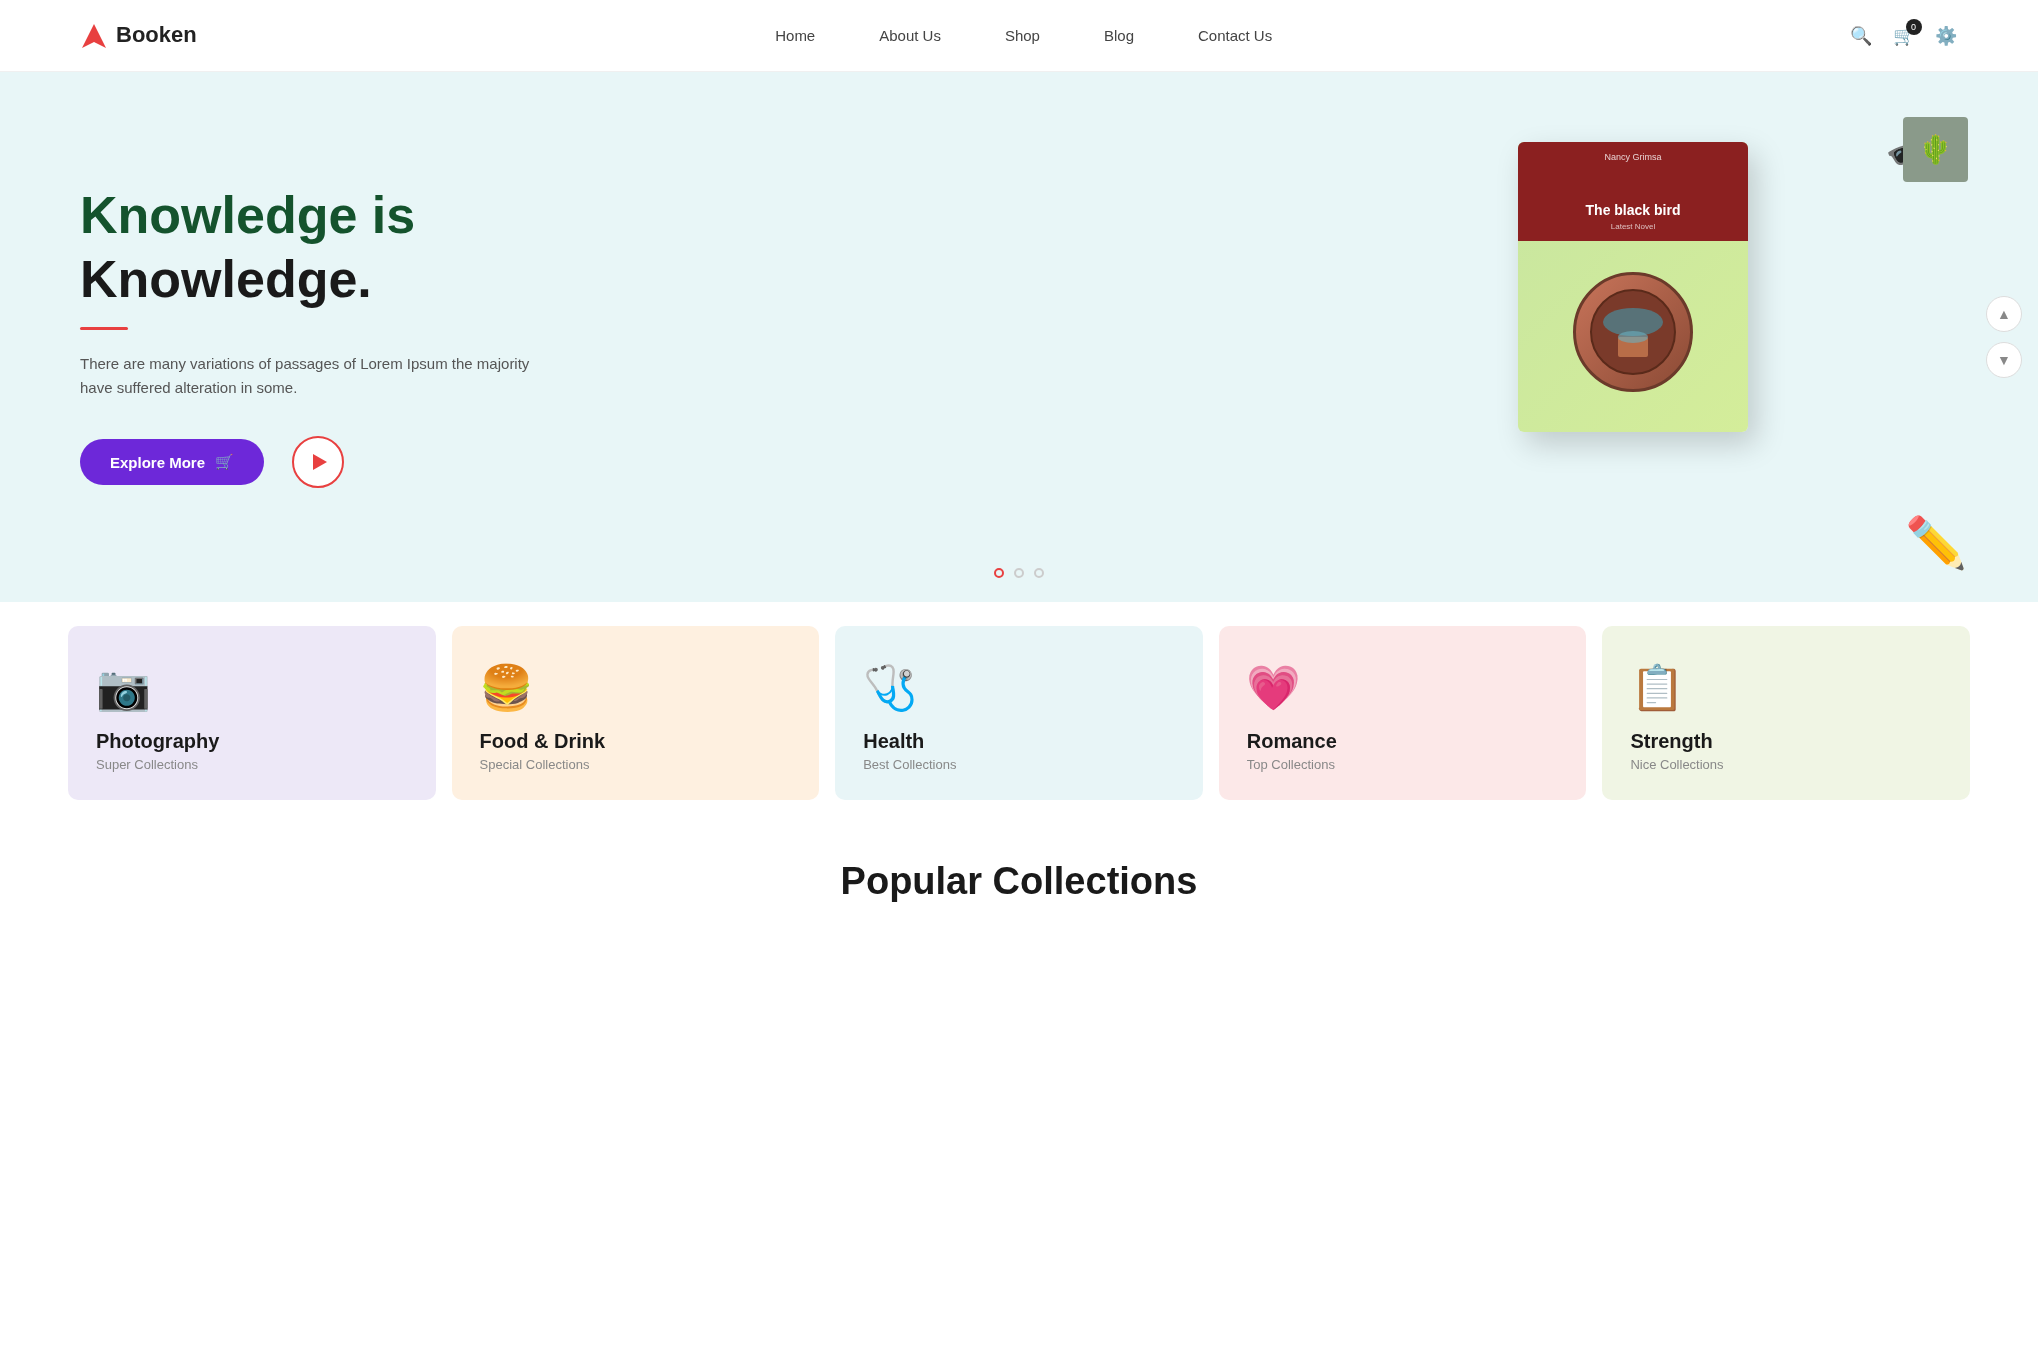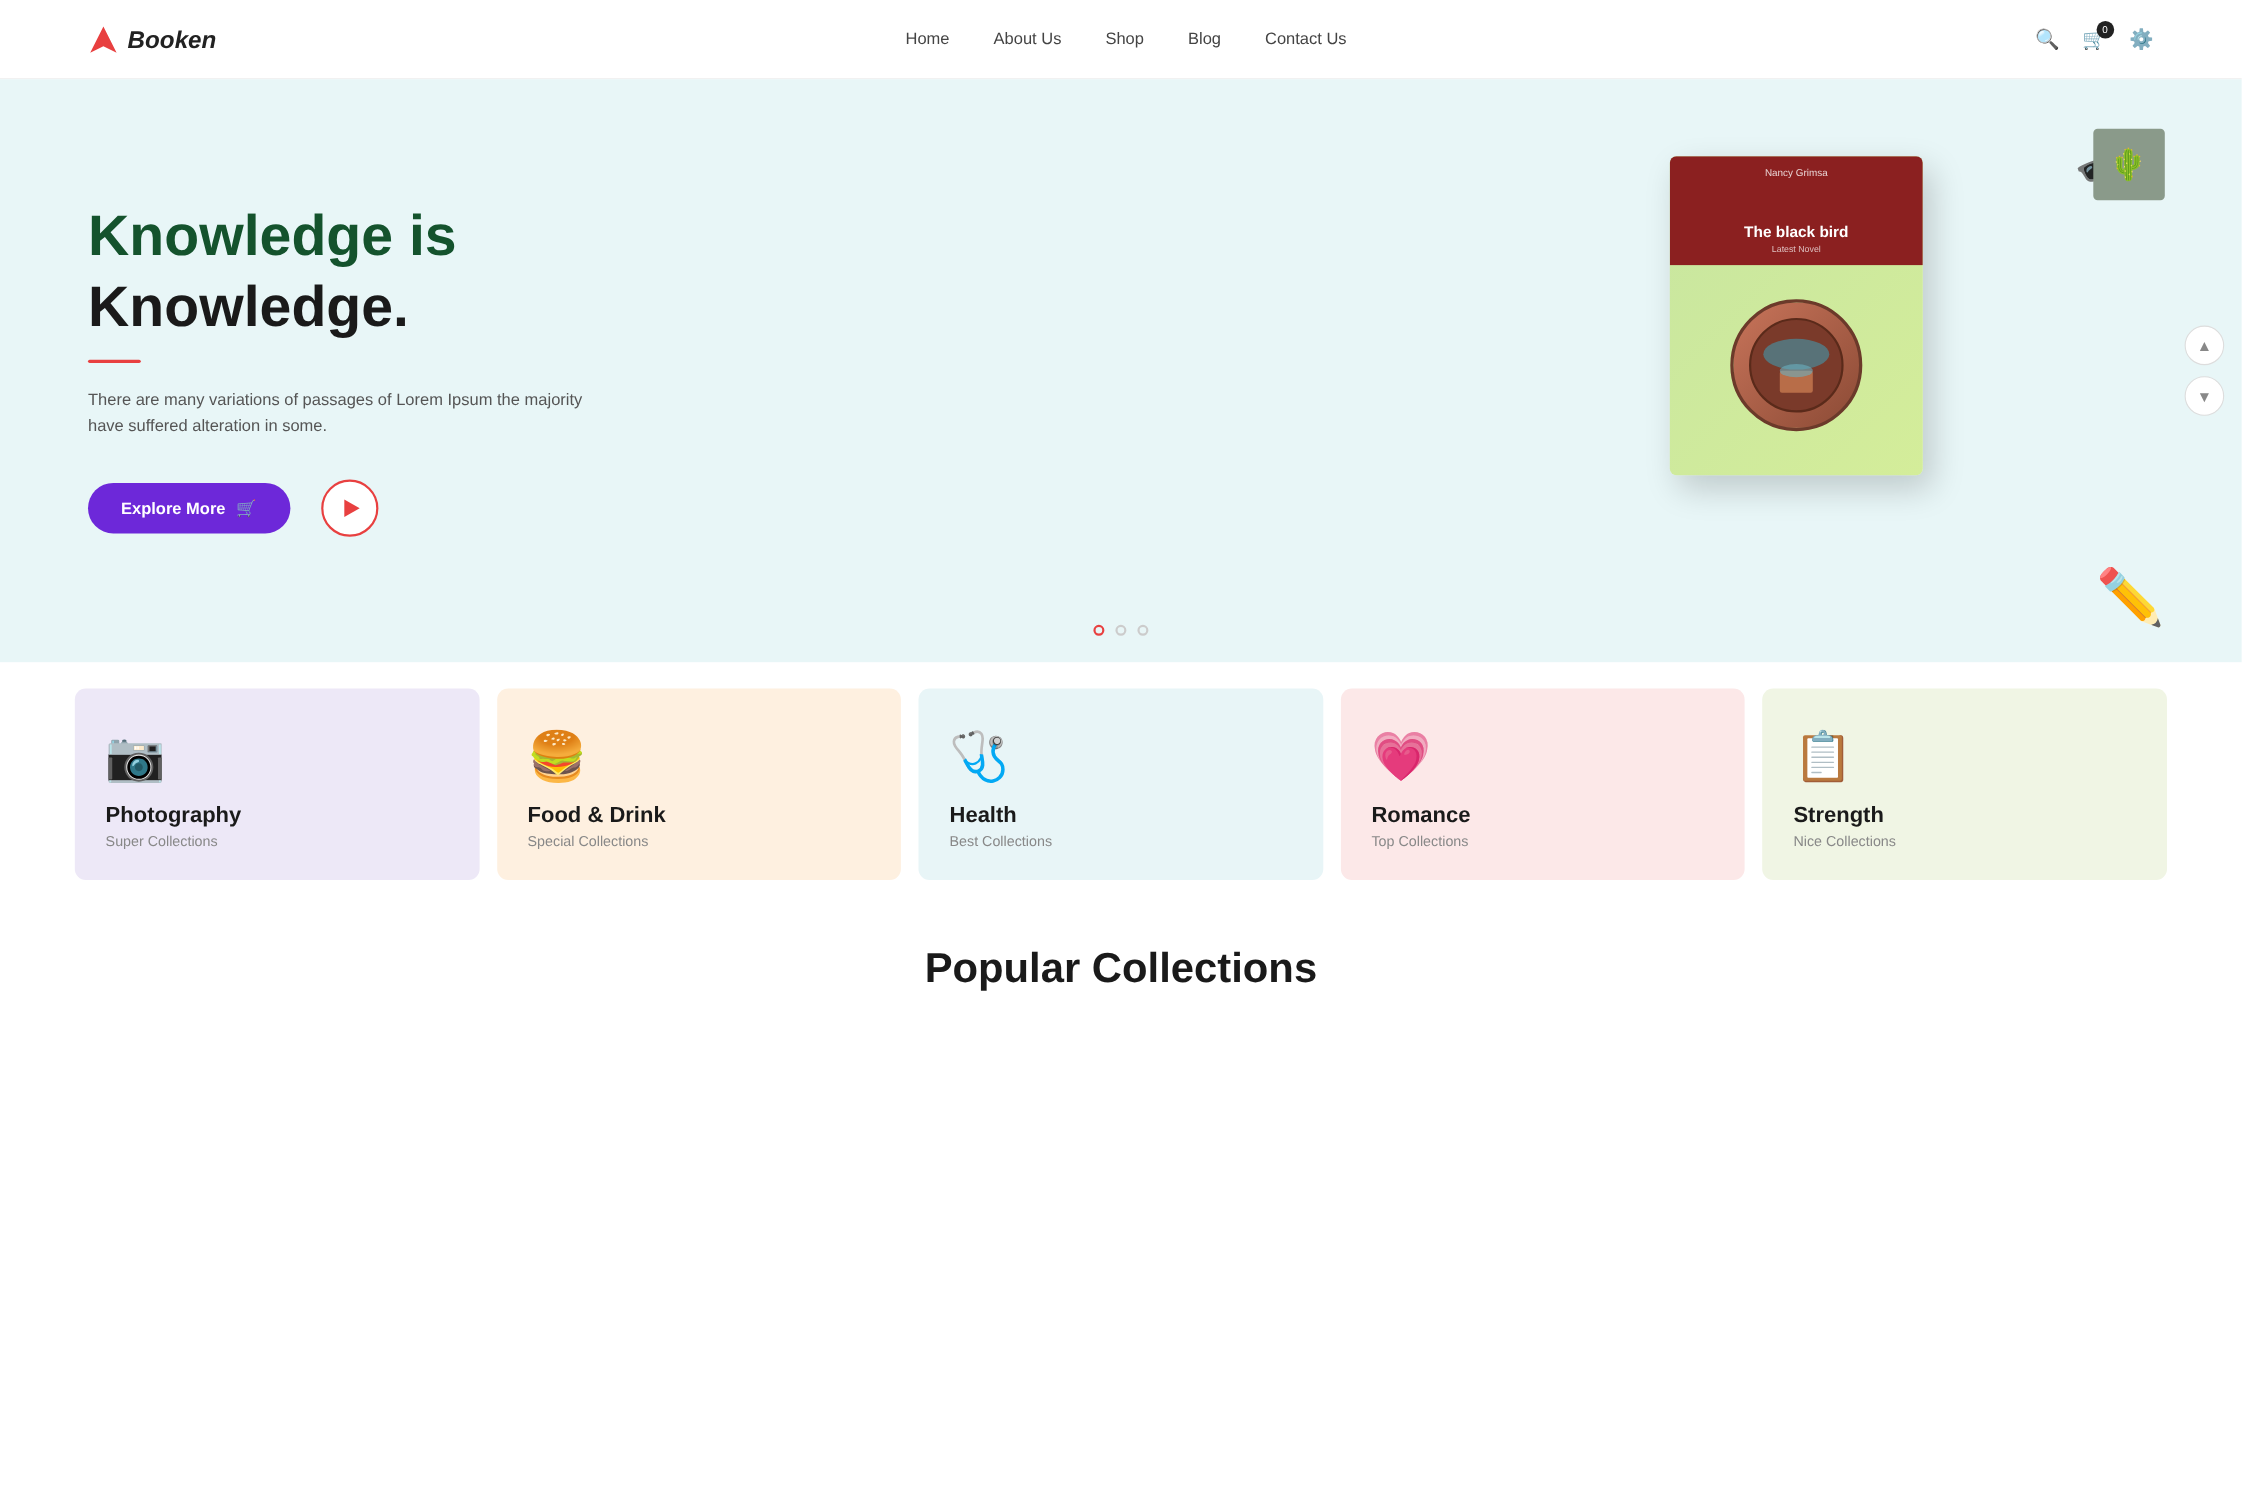--- a/index.html
+++ b/index.html
@@ -10,35 +10,34 @@
       display: flex;
       align-items: center;
       justify-content: space-between;
       padding: 0 80px;
       height: 72px;
       background: #fff;
       border-bottom: 1px solid #f0f0f0;
     }
     .logo {
       display: flex;
-      align-items: flex-end;
+      align-items: flex-start;
       gap: 8px;
       font-size: 22px;
       font-weight: 700;
       color: #222;
       text-decoration: none;
-      font-style: italic;
     }
     .logo-icon {
       width: 28px;
       height: 28px;
     }
     .nav {
       display: flex;
-      gap: 40px;
+      gap: 64px;
       align-items: center;
     }
     .nav a {
       text-decoration: none;
       color: #444;
       font-size: 15px;
       font-weight: 500;
     }
     .header-actions {
       display: flex;

